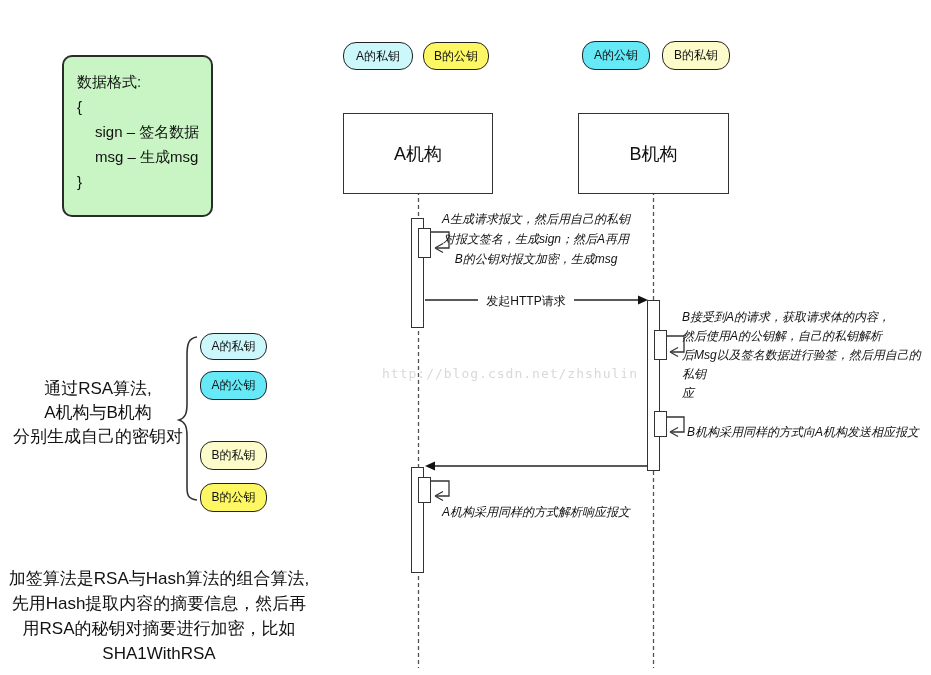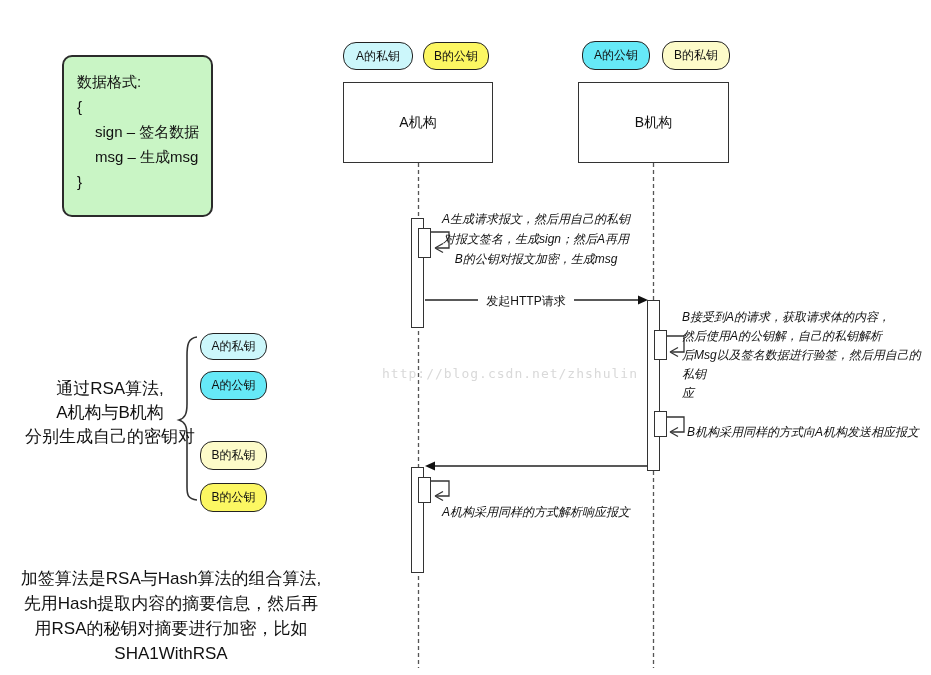--- a/index.html
+++ b/index.html
@@ -20,28 +20,28 @@
   
   .chip{
     display:flex;align-items:center;justify-content:center;
     border:1.5px solid #222;border-radius:13px;box-sizing:border-box;
     font-size:12px;z-index:3;
   }
   
   .actor{
     background:#fff;border:1.6px solid #333;box-sizing:border-box;
     display:flex;align-items:center;justify-content:center;
-    font-size:14px;font-weight:500;z-index:3;
+    font-size:18px;font-weight:500;z-index:3;margin-top:31px;
   }
   
   .bar{background:#fff;border:1.5px solid #333;box-sizing:border-box;z-index:2;}
   
   .note{z-index:3;}
   .note-sm{font-size:12px;line-height:20px;font-style:italic;}
-  .note-lg{font-size:17px;font-weight:500;margin-left:12px;}
+  .note-lg{font-size:17px;font-weight:500;}
   .center{text-align:center;}
   .http-label{
     background:#fff;font-size:12px;text-align:center;z-index:2;padding:0 4px;
   }
   .watermark{
     font-family:"DejaVu Sans Mono","Liberation Mono",monospace;
     font-size:13px;letter-spacing:1px;z-index:0;white-space:nowrap;
   }
 </style>
 </head>

